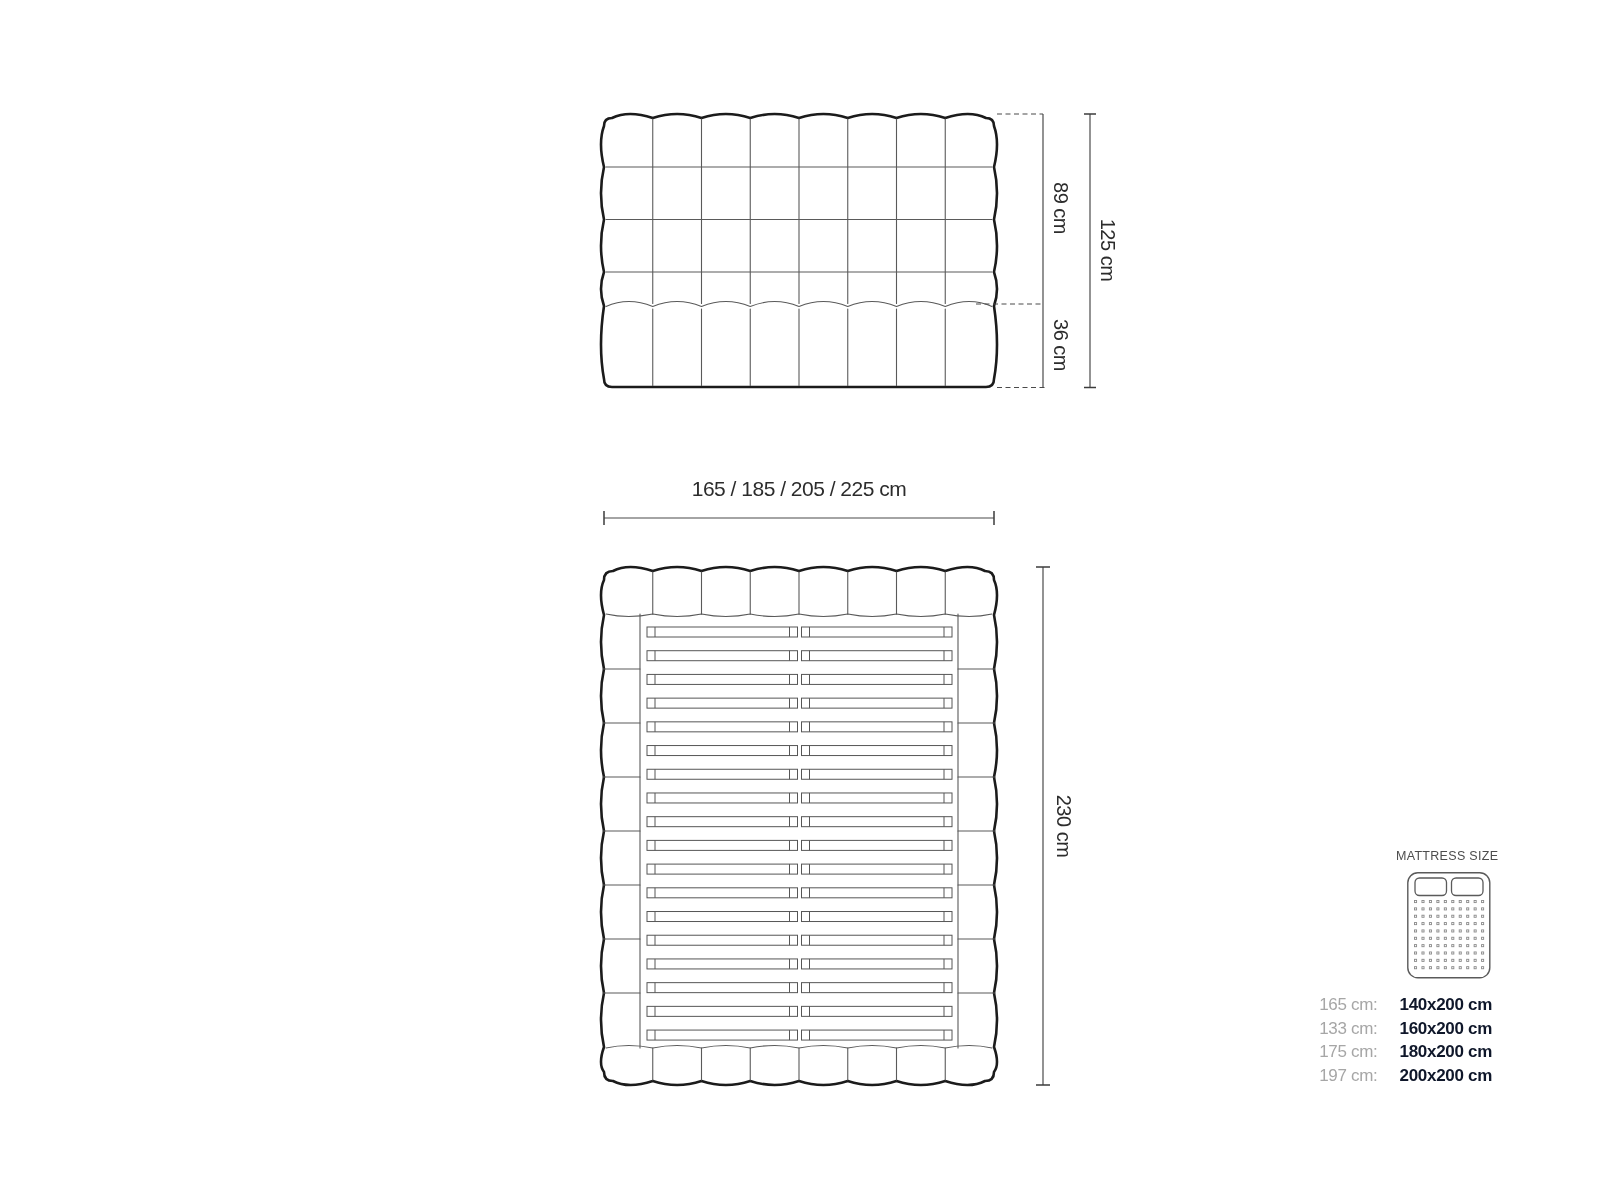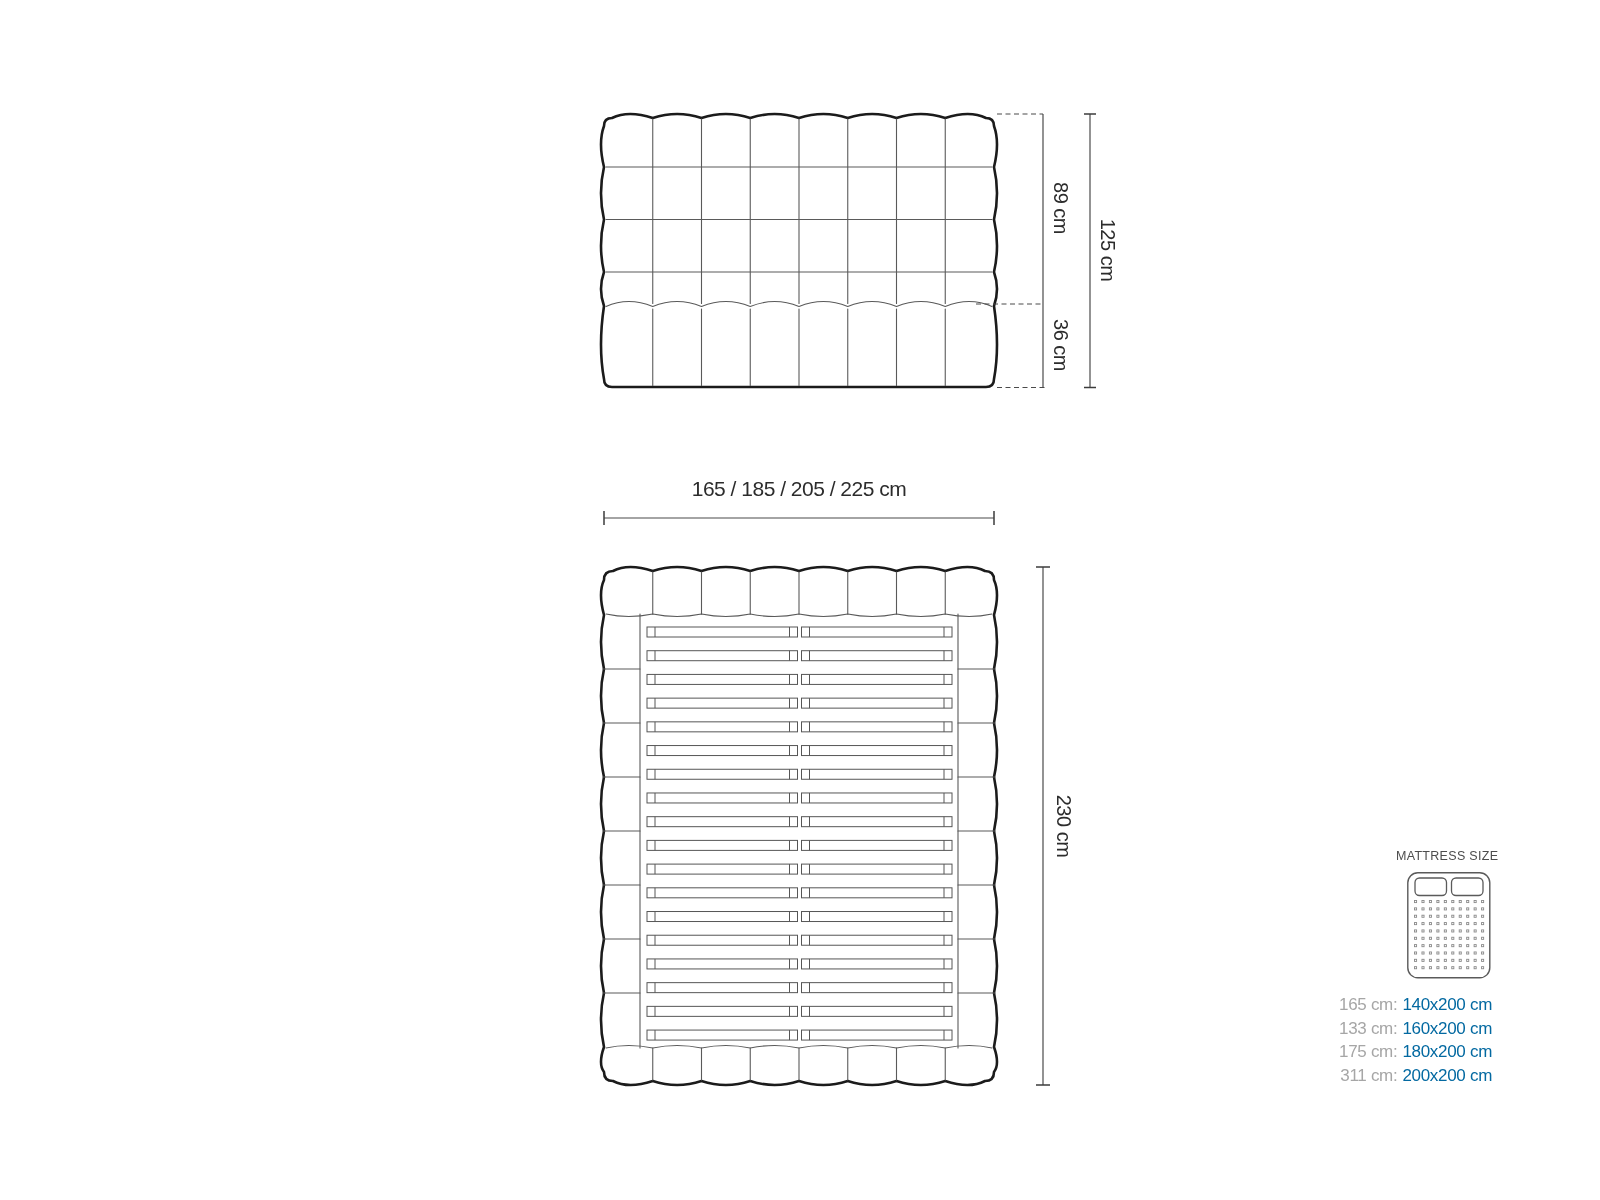--- a/index.html
+++ b/index.html
@@ -17,21 +17,21 @@
   .dim-text-sm{font-size:20px;fill:#2c2c2c;letter-spacing:-0.5px;}
 
   
   .legend-title{position:absolute;left:1396px;top:849px;width:104px;text-align:left;
     font-size:12.5px;color:#4d4d4d;letter-spacing:0.3px;white-space:nowrap;}
   .legend-icon{position:absolute;left:1407px;top:872px;}
   .legend-rows{position:absolute;left:1330px;top:995px;width:162px;}
   .legend-row{display:flex;justify-content:flex-end;align-items:flex-start;height:23.7px;
     font-size:17px;white-space:nowrap;letter-spacing:-0.3px;}
   .legend-row .lab{color:#a6a6a6;}
-  .legend-row .val{color:#0369a1;font-weight:400;margin-left:5px;}
+  .legend-row .val{color:#0f172a;font-weight:700;margin-left:22px;}
 </style>
 </head>
 <body>
 
 <div class="page">
 
   <svg width="1600" height="1200" viewBox="0 0 1600 1200">
     <g id="front-view">
         <path d="M 612 118 Q 628.375 110 652.75 118 Q 677.125 110 701.5 118 Q 725.875 110 750.25 118 Q 774.625 110 799 118 Q 823.375 110 847.75 118 Q 872.125 110 896.5 118 Q 920.875 110 945.25 118 Q 969.625 110 986 118 Q 994 118 994 126 Q 1000 142.5 994 167 Q 1000 193.25 994 219.5 Q 1000 245.75 994 272 Q 1000 289 994 306 Q 1000 346.5 994 379 Q 994 387 986 387 L 612 387 Q 604 387 604 379 Q 598 346.5 604 306 Q 598 289 604 272 Q 598 245.75 604 219.5 Q 598 193.25 604 167 Q 598 142.5 604 126 Q 604 118 612 118 Z" class="boldfill"></path>
         <line x1="652.75" y1="119" x2="652.75" y2="303.5" class="tuft"></line>
@@ -278,18 +278,18 @@
       </div>
       <div class="legend-row">
         <span class="lab">133 cm:</span>
         <span class="val">160x200 cm</span>
       </div>
       <div class="legend-row">
         <span class="lab">175 cm:</span>
         <span class="val">180x200 cm</span>
       </div>
       <div class="legend-row">
-        <span class="lab">311 cm:</span>
+        <span class="lab">197 cm:</span>
         <span class="val">200x200 cm</span>
       </div>
     </div>
   </div>
 </div>
 
 </body></html>

